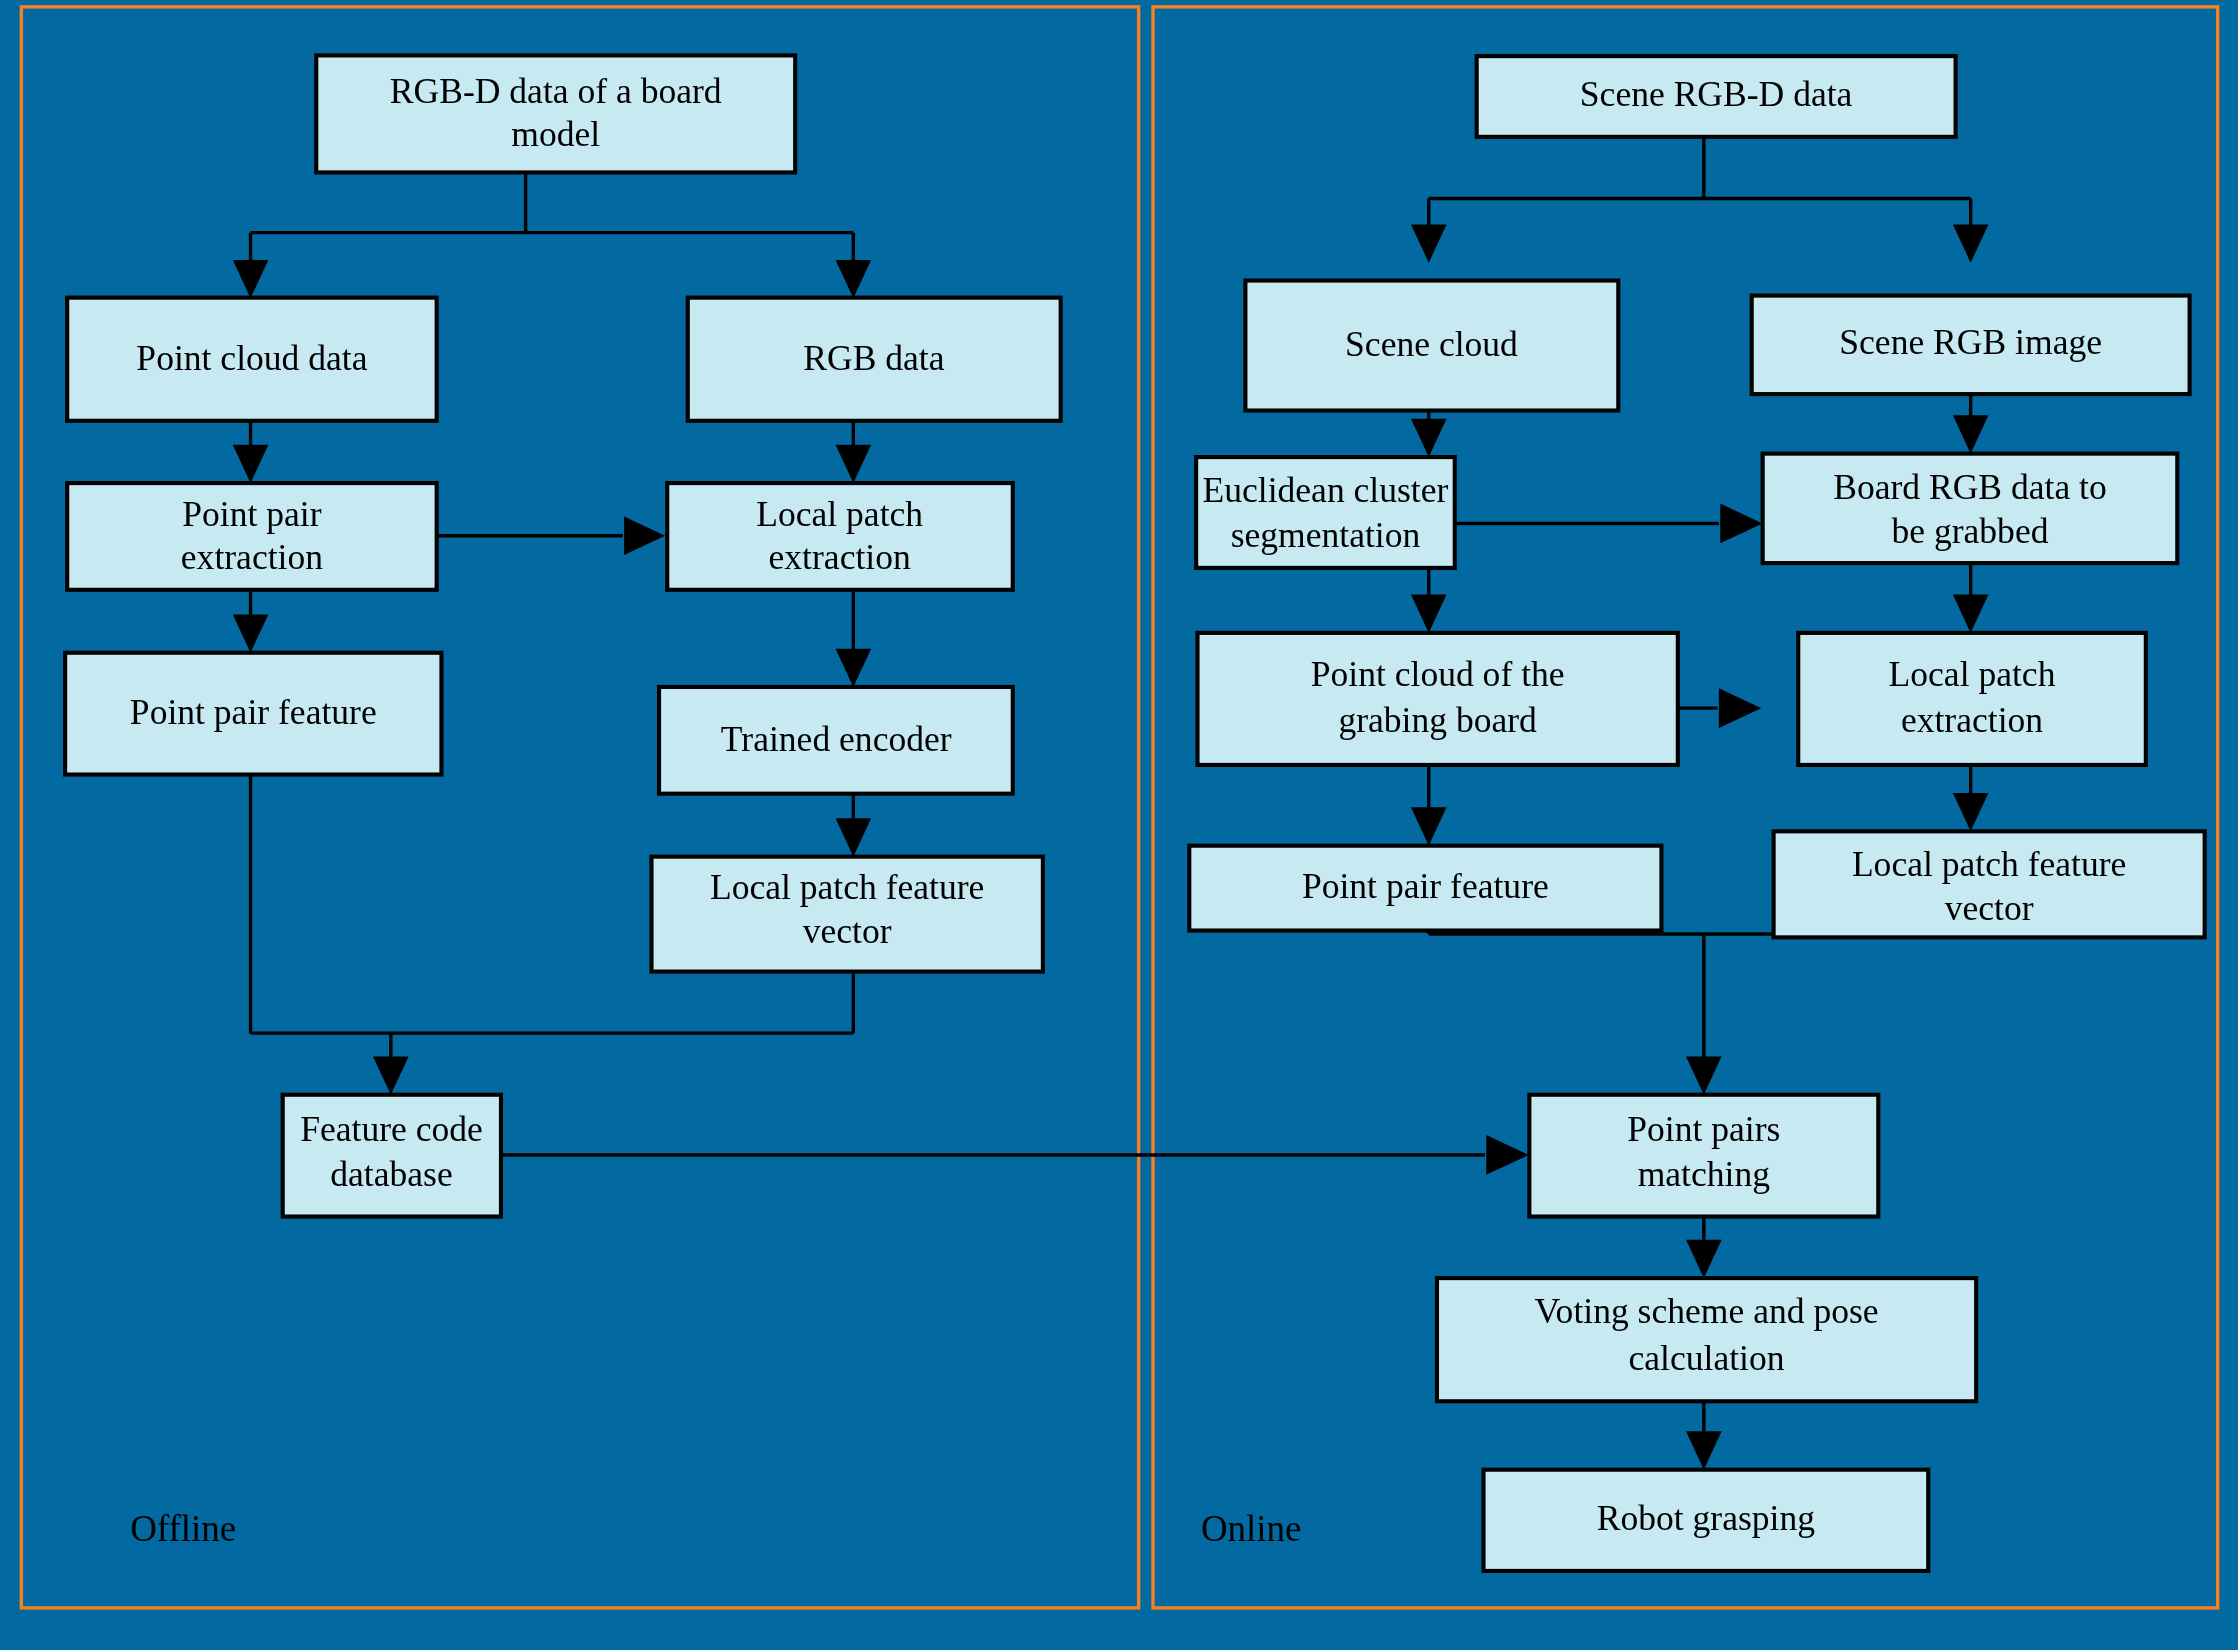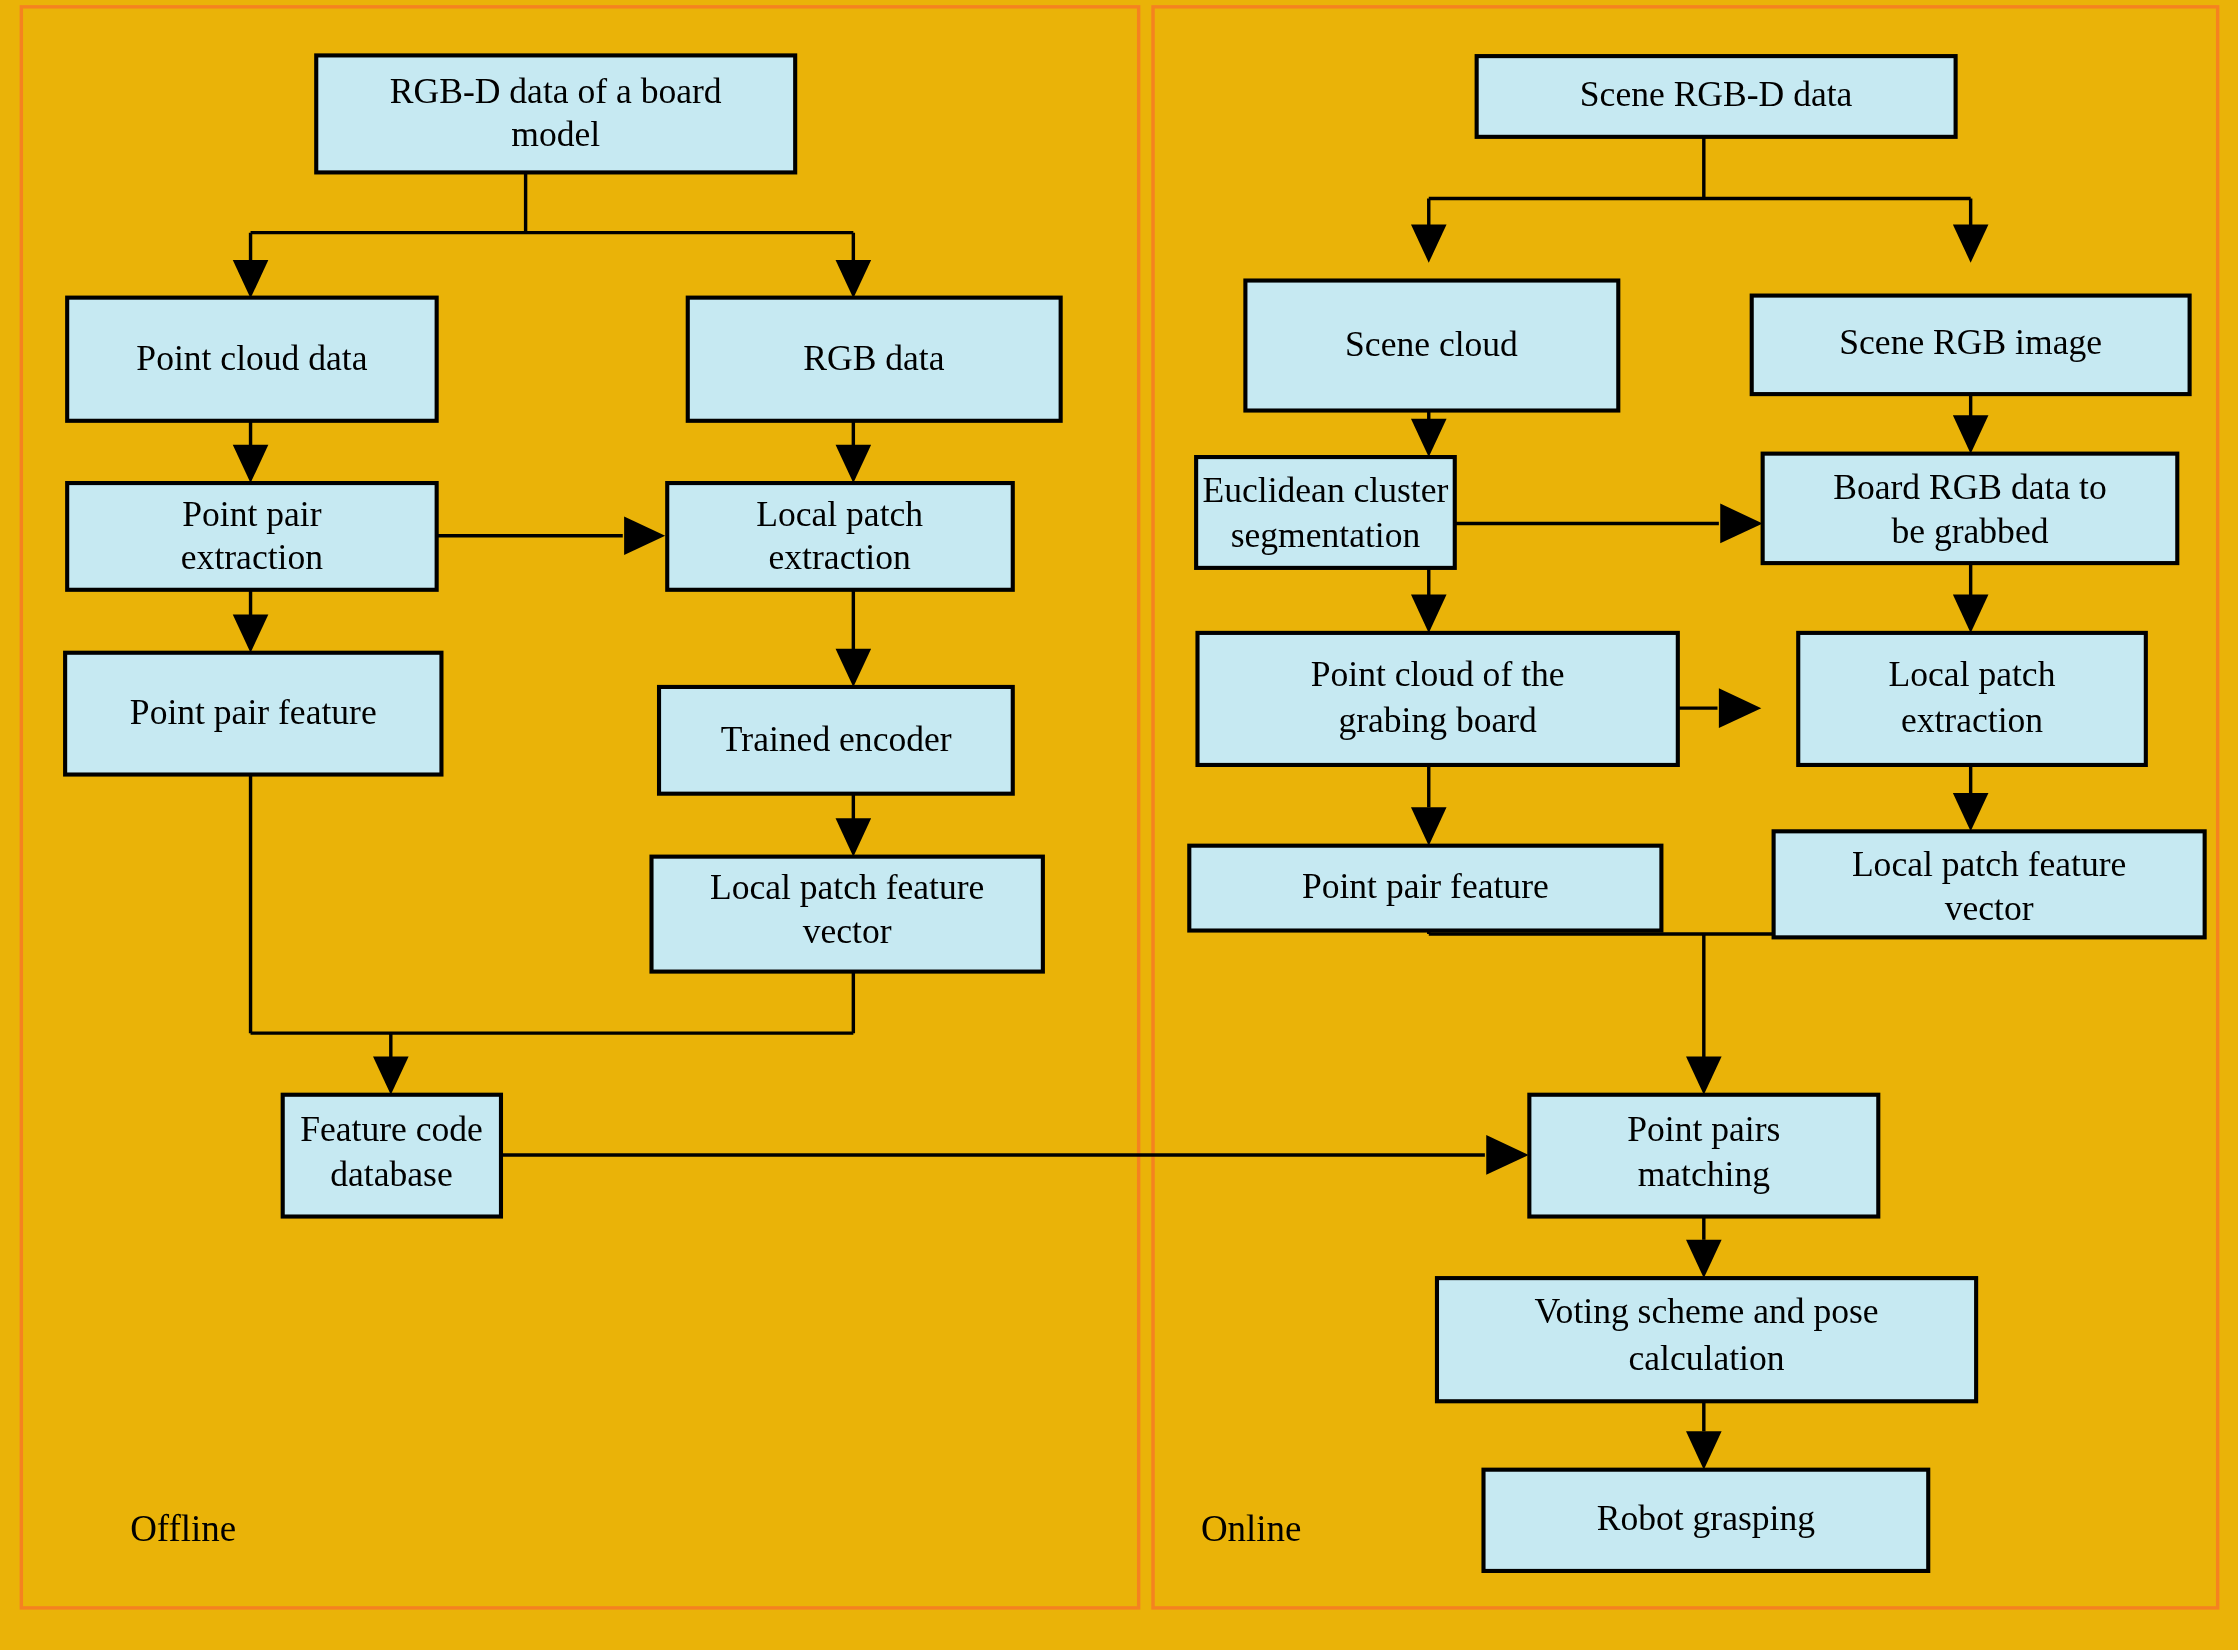--- a/index.html
+++ b/index.html
@@ -4,21 +4,21 @@
 <style>
   html, body {
     margin: 0;
     padding: 0;
     background: #ffffff;
   }
   #root {
     position: relative;
     width: 2239px;
     height: 1651px;
-    background: #eab308;
+    background: #0369a1;
     font-family: "Liberation Serif", "DejaVu Serif", serif;
     overflow: hidden;
   }
   svg.canvas {
     position: absolute;
     left: 0;
     top: 0;
     width: 2239px;
     height: 1651px;
   }

